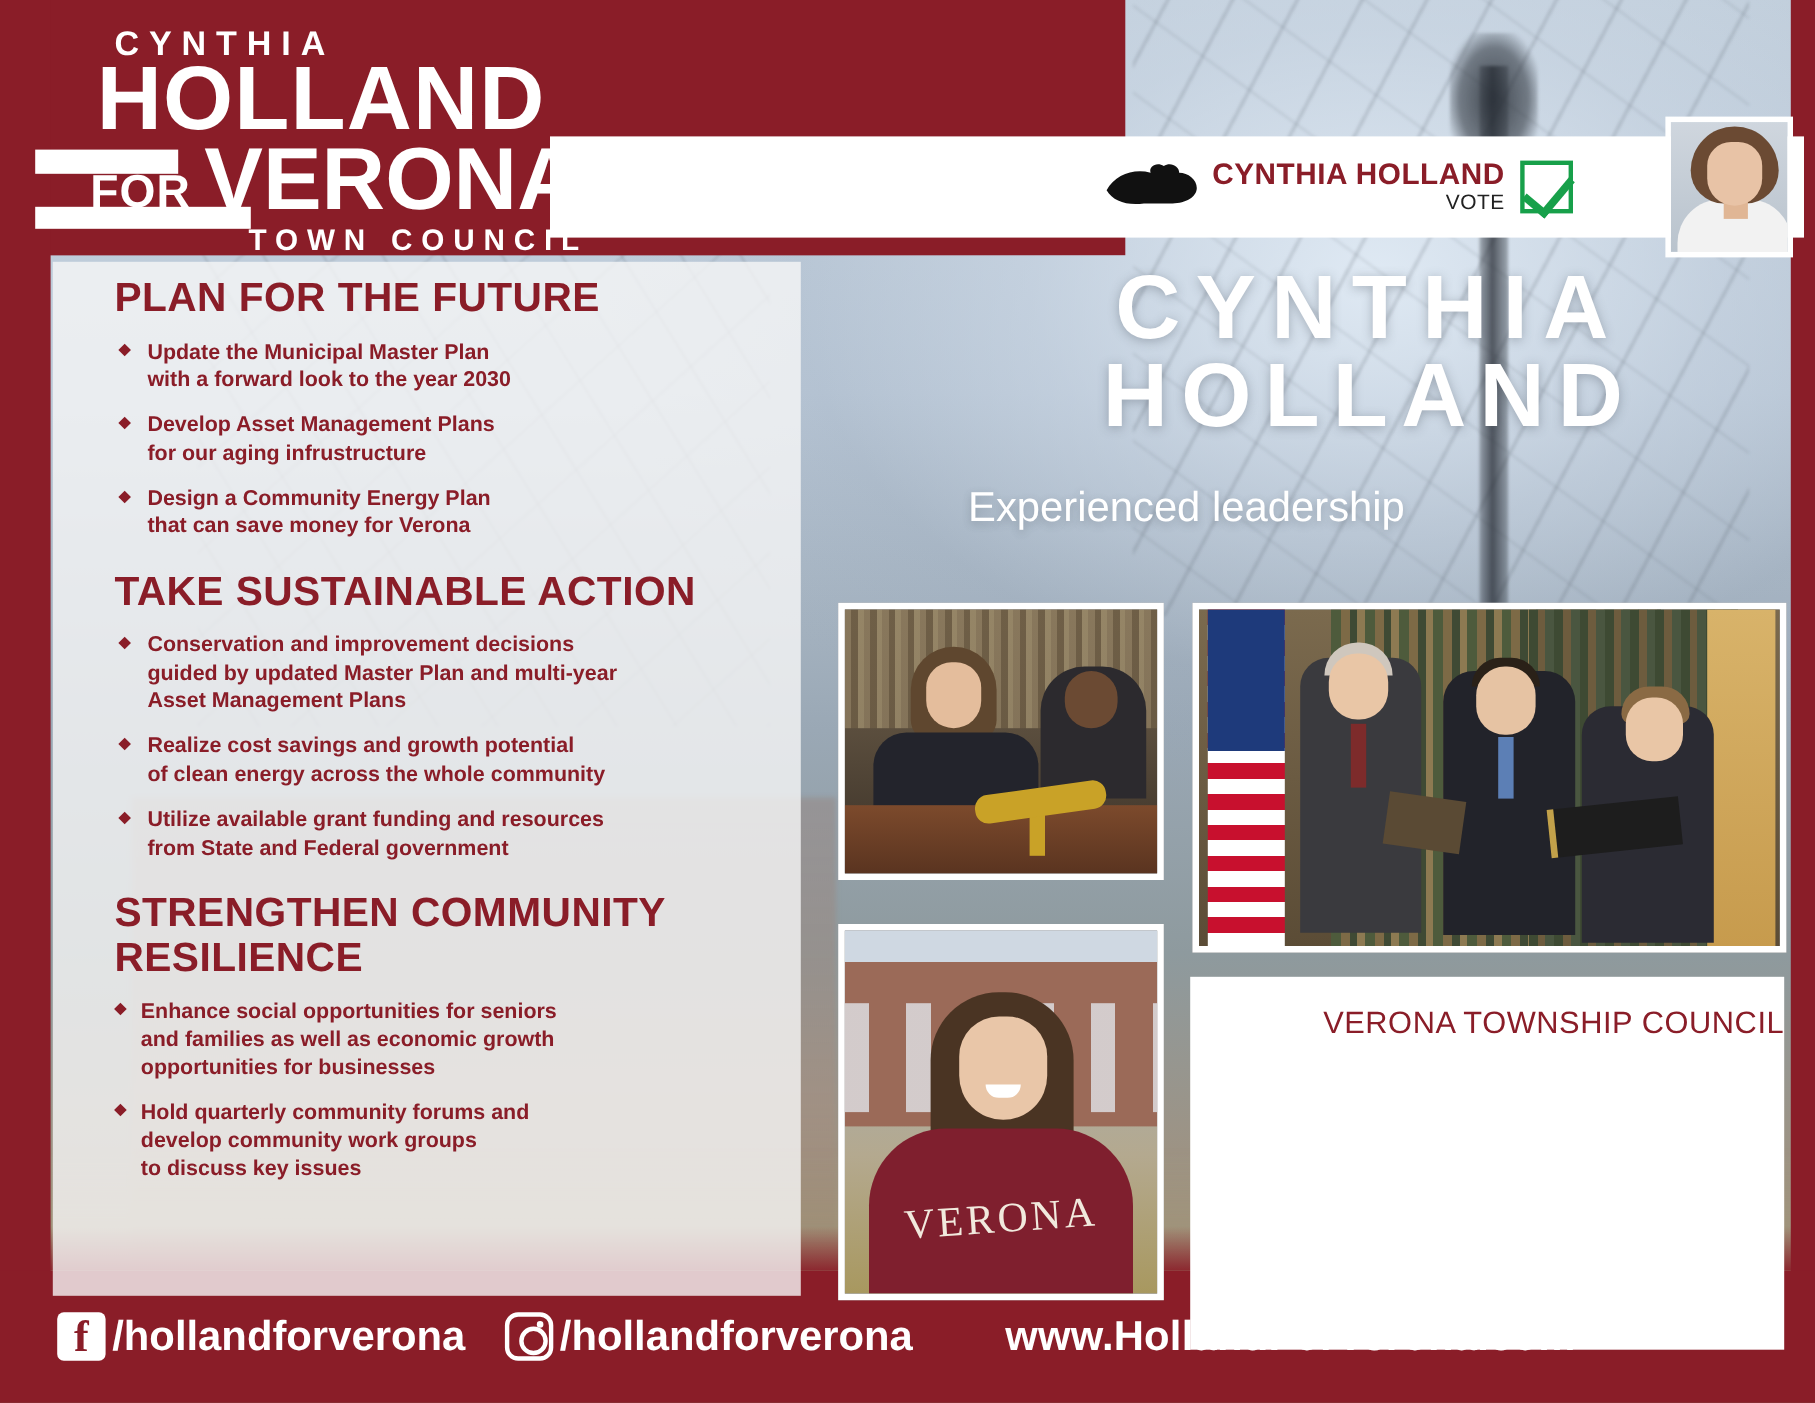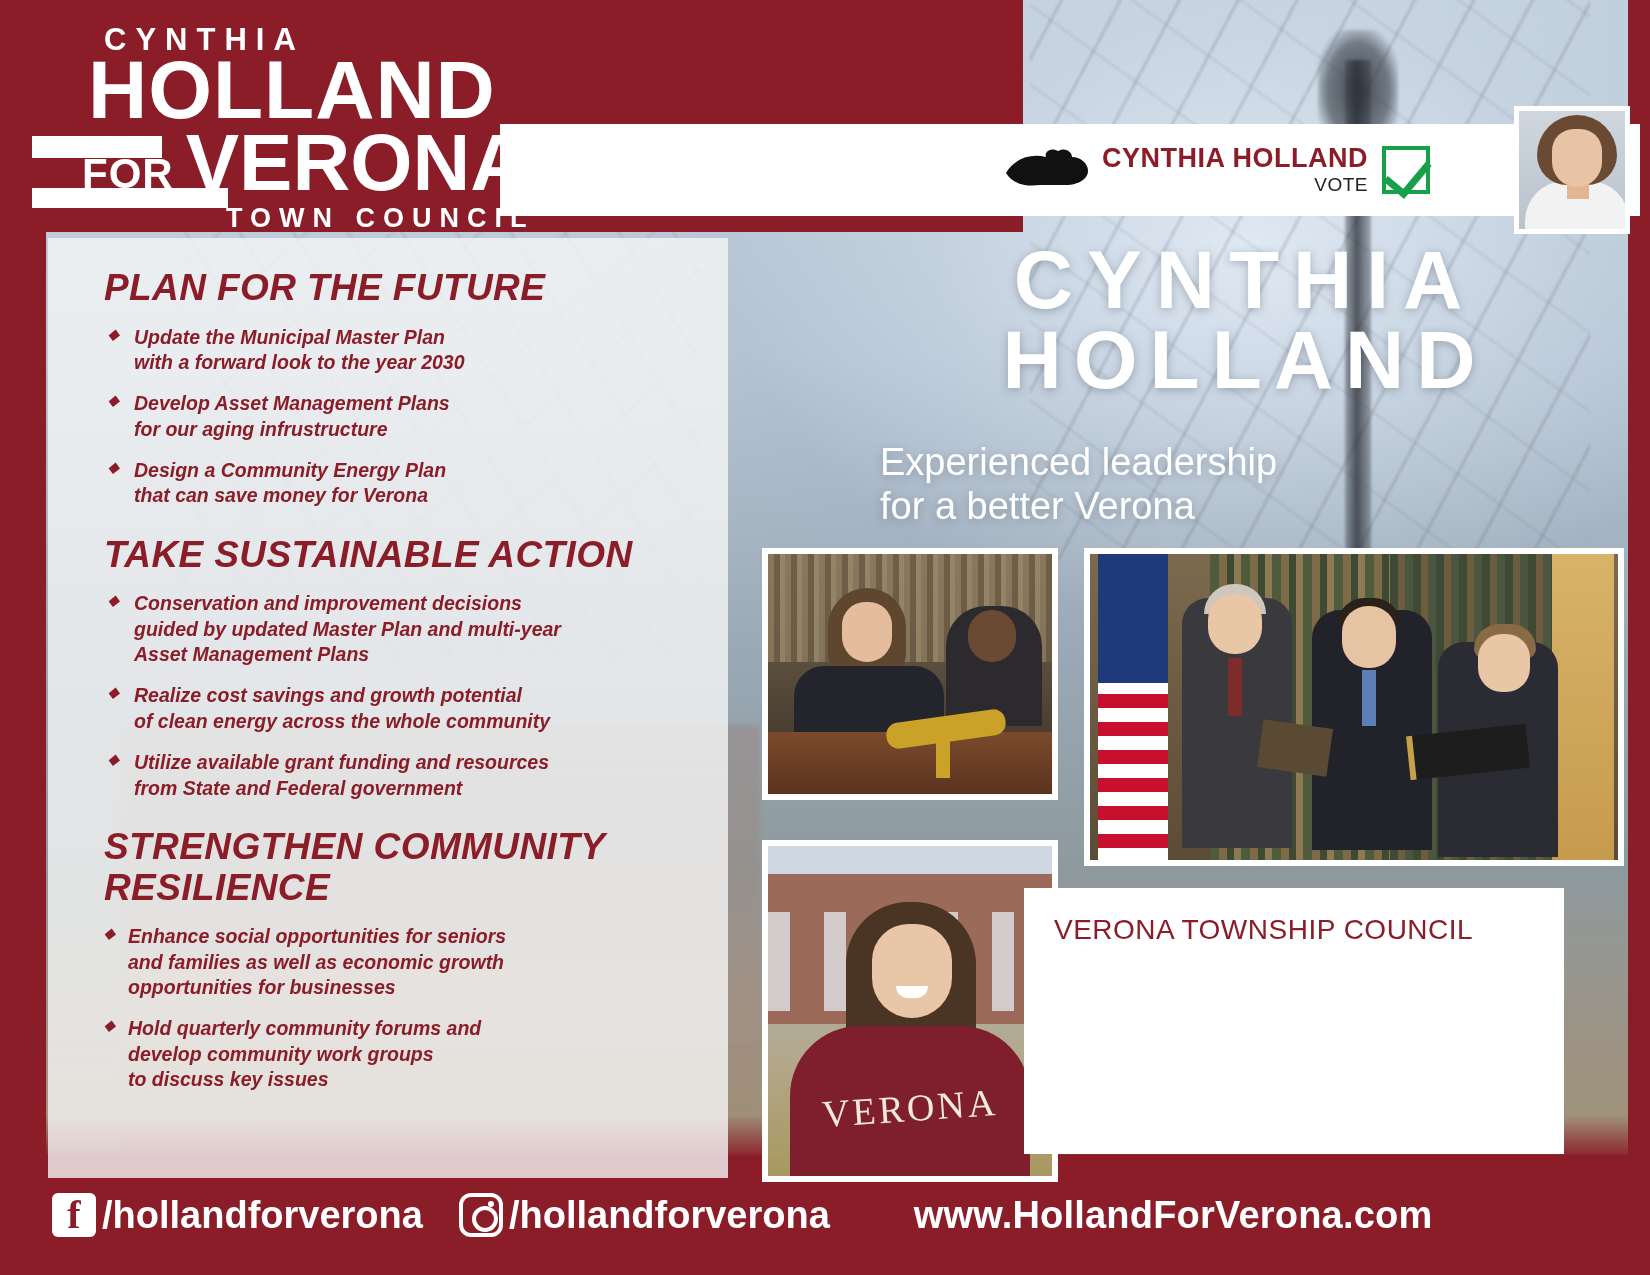--- a/index.html
+++ b/index.html
@@ -138,22 +138,21 @@
   }
   .hs-body {
     position:absolute; left:6px; bottom:-6px; width:104px; height:54px; border-radius:40px 40px 0 0;
     background:#f2f2f2;
   }
   .hs-neck { position:absolute; left:48px; top:66px; width:22px; height:22px; background:#e0b695;}
   
   .panel {
     position:absolute; left:48px; top:238px; width:680px; height:940px;
     background: rgba(246,246,246,0.80);
-    padding: 26px 30px 20px 56px;
-    font-style: italic;
+    padding: 9px 30px 20px 56px;
   }
   .sec-title {
     color:#8a1d28; font-size: 37px; font-weight: 800; letter-spacing: .4px;
     line-height: 1.1; margin: 4px 0 16px 0;
   }
   .sec-title.second { margin-top: 26px; }
   .sec-title.third { margin-top: 26px; }
   .bullets { list-style:none; }
   .bullets li {
     color:#8a1d28; font-size: 19.5px; font-weight: 700; line-height: 1.30;
@@ -238,22 +237,23 @@
     background: repeating-linear-gradient(90deg, rgba(230,236,242,.75) 0 22px, rgba(0,0,0,0) 22px 56px);}
   .pp-hair { position:absolute; left: 78px; top: 56px; width: 130px; height: 210px; background:#4a3423; border-radius: 62px 62px 26px 26px;}
   .pp-face { position:absolute; left: 104px; top: 78px; width: 80px; height: 94px; background:#e9c6a8; border-radius: 40px 40px 44px 44px;}
   .pp-smile { position:absolute; left: 128px; top: 140px; width: 32px; height: 12px; background:#fff; border-radius: 0 0 18px 18px;}
   .pp-body { position:absolute; left: 22px; bottom: 0; width: 240px; height: 150px; background:#7f1f2e; border-radius: 70px 70px 0 0;}
   .pp-verona { position:absolute; left: 0; bottom: 46px; width: 100%; text-align:center;
     color:#f1e9dd; font-family:"Liberation Serif", serif; font-size: 38px; letter-spacing: 3px;
     transform: rotate(-4deg);}
   
   .council-box {
-    position:absolute; left: 1024px; top: 888px; width: 540px; height: 266px;
+    position:absolute; left: 1082px; top: 888px; width: 540px; height: 339px;
     background:#fff;
+    text-align:right;
   }
   .council-box-title {
     color:#8a1d28; font-size: 28px; letter-spacing:.5px; padding: 26px 0 0 30px;
   }
   
   .footer { position:absolute; left:0; bottom:0; width:100%; height:120px;
     display:flex; align-items:center; color:#fff; }
   .fb-icon {
     width: 44px; height: 44px; background:#fff; color:#8a1d28; border-radius: 6px;
     font-family:"Liberation Serif", serif; font-weight:700; font-size: 40px;
@@ -352,21 +352,20 @@
       </ul>
     </div>
   </div>
 
   <div class="hero-name">
     <div class="l1">CYNTHIA</div>
     <div class="l2">HOLLAND</div>
   </div>
   <div class="hero-tag">
     <div>Experienced leadership</div>
-    <div>for a better Verona</div>
   </div>
 
   <div class="photo ph-council">
     <div class="ph-council-bg"></div>
     <div class="cc-shelf"></div>
     <div class="cc-man"></div>
     <div class="cc-man-face"></div>
     <div class="cc-woman-hair"></div>
     <div class="cc-woman-body"></div>
     <div class="cc-woman-face"></div>

